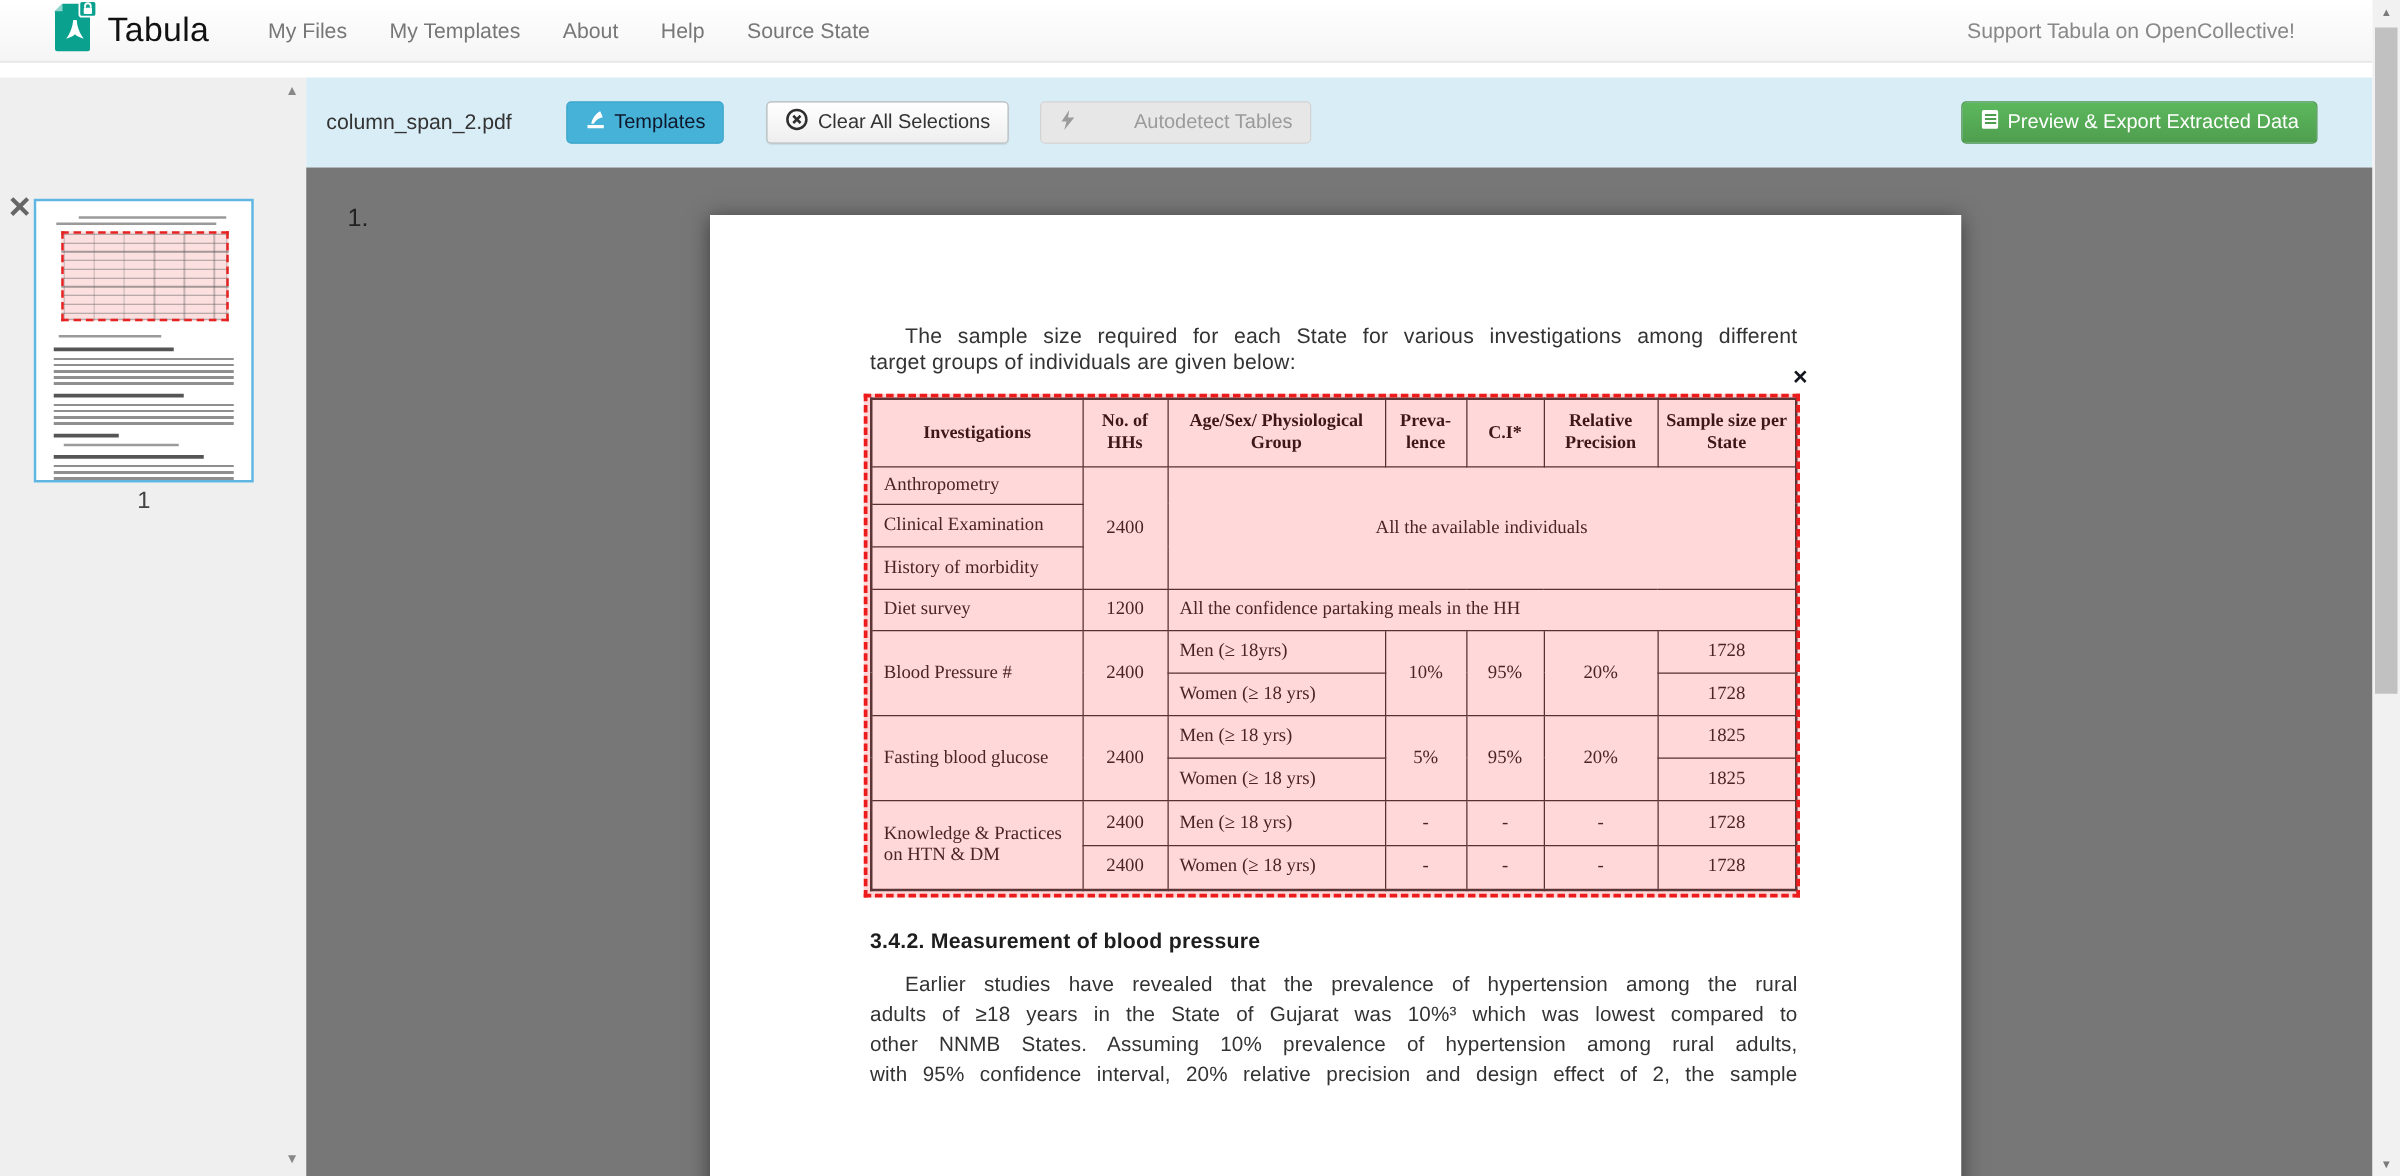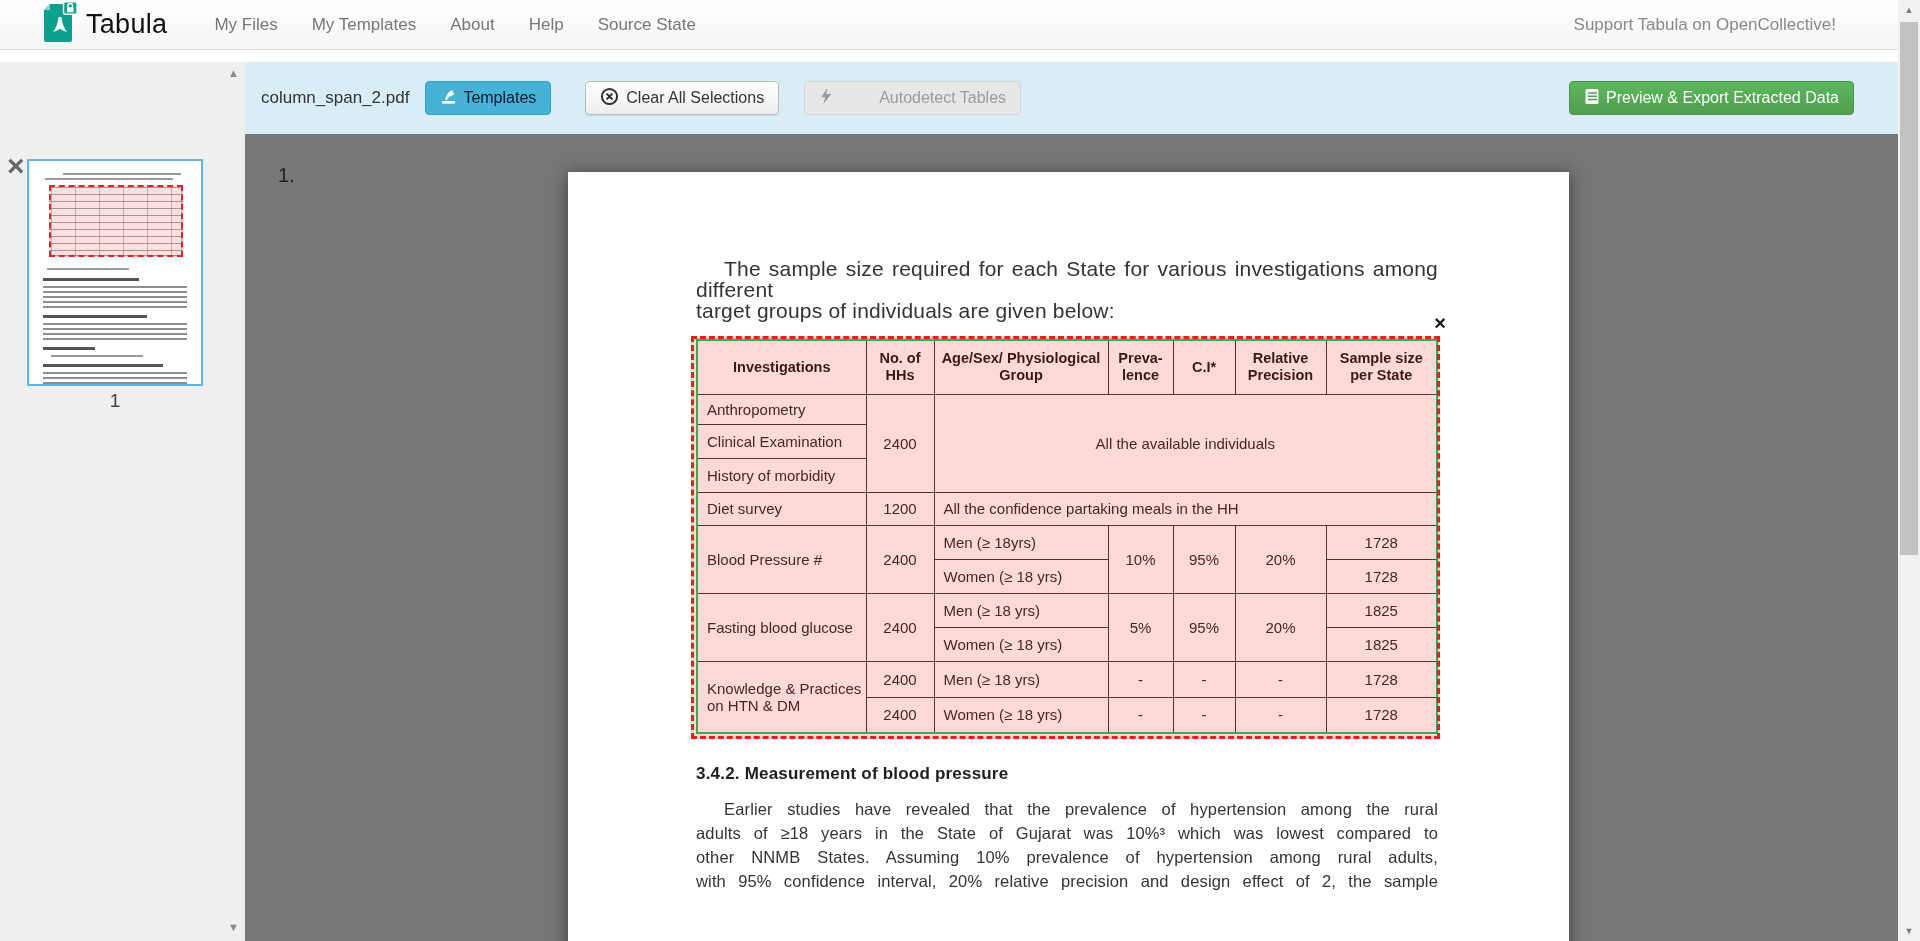--- a/index.html
+++ b/index.html
@@ -35,46 +35,46 @@
     background:rgba(235,60,60,.16); border:2px dashed #e62222;
     background-image:repeating-linear-gradient(to bottom, rgba(90,90,90,.55) 0 1px, transparent 1px 7px),
                      repeating-linear-gradient(to right, rgba(90,90,90,.35) 0 1px, transparent 1px 24px); }
   .thumb-num { position:absolute; left:27px; top:328px; width:176px; text-align:center; font-size:19px; color:#444; }
   .sb-arrow { position:absolute; right:6px; font-size:11px; color:#888; cursor:pointer; }
   .sb-arrow.up { top:5px; } .sb-arrow.down { bottom:8px; }
 
   
   .toolbar { position:absolute; left:245px; top:62px; width:1653px; height:72px; background:#d9edf7;
     display:flex; align-items:center; padding-left:16px; }
-  .filename { font-size:17px; color:#333; margin-right:16px; }
+  .filename { font-size:17px; color:#333; margin-right:44px; }
   .btn { display:inline-flex; align-items:center; height:34px; border-radius:4px; font-size:16px;
     padding:0 14px; cursor:pointer; border:1px solid transparent; font-family:inherit; }
   .btn svg { margin-right:6px; }
   .btn-templates { background:#46b2d8; border-color:#39a3c9; color:#0f172a; margin-right:34px; }
   .btn-clear { background:linear-gradient(#ffffff,#eeeeee); border-color:#bbb; color:#333; margin-right:25px;
     box-shadow:0 1px 1px rgba(0,0,0,.08); }
   .btn-clear svg { margin-right:7px; }
   .btn-auto { background:#e7e7e7; border-color:#d4d4d4; color:#9b9b9b; cursor:default;gap:40px; }
   .btn-export { background:linear-gradient(#5cb85c,#4f9e4f); border-color:#49934a; color:#fff; margin-left:auto; margin-right:44px; }
 
   
   .viewer { position:absolute; left:245px; top:134px; width:1653px; height:807px; background:#777; overflow:hidden; }
   .page-marker { position:absolute; left:33px; top:30px; font-size:20px; color:#222; }
   .pdf-page { position:absolute; left:323px; top:38px; width:1001px; height:1060px; background:#fff;
     box-shadow:0 2px 16px rgba(0,0,0,.5); padding:86px 131px 40px 128px; color:#333; }
 
-  .doc-line { font-size:21px; line-height:21px; color:#333; letter-spacing:.2px; }
+  .doc-line { font-size:17px; line-height:21px; color:#333; letter-spacing:.2px; }
   .indent { text-indent:28px; }
   .just { text-align:justify; text-align-last:justify; }
 
   .table-wrap { position:relative; width:740px; margin-top:18px; }
   table.doc-table { border-collapse:collapse; width:740px; table-layout:fixed; }
   .doc-table th, .doc-table td { border:1px solid #3b3b3b; font-size:15px; color:#2c2c2c;
     text-align:center; vertical-align:middle; padding:2px 3px; }
-  .doc-table { border:2px solid #22c55e; }
+  .doc-table { border:2px solid #404040;font-family:Liberation Serif, serif; }
   .doc-table th { font-size:14.5px; font-weight:bold; color:#1d1d1d; line-height:1.2; }
   .doc-table td.left { text-align:left; padding-left:9px; }
   tr.rh54{height:54px} tr.rh30{height:30px} tr.rh33{height:33px} tr.rh34{height:34px} tr.rh36{height:36px}
 
   .selection { position:absolute; left:-5px; top:-3px; right:-4px; bottom:-5px;
     background:rgba(255,0,0,.15); border:3px dashed #ed1c1c; cursor:move; }
   .sel-close { position:absolute; top:-25px; right:-9px; font-size:20px; font-weight:bold; color:#14171d;
     line-height:18px; cursor:pointer; }
 
   .footnotes { margin-top:22px; font-size:14.5px; color:#333; }

